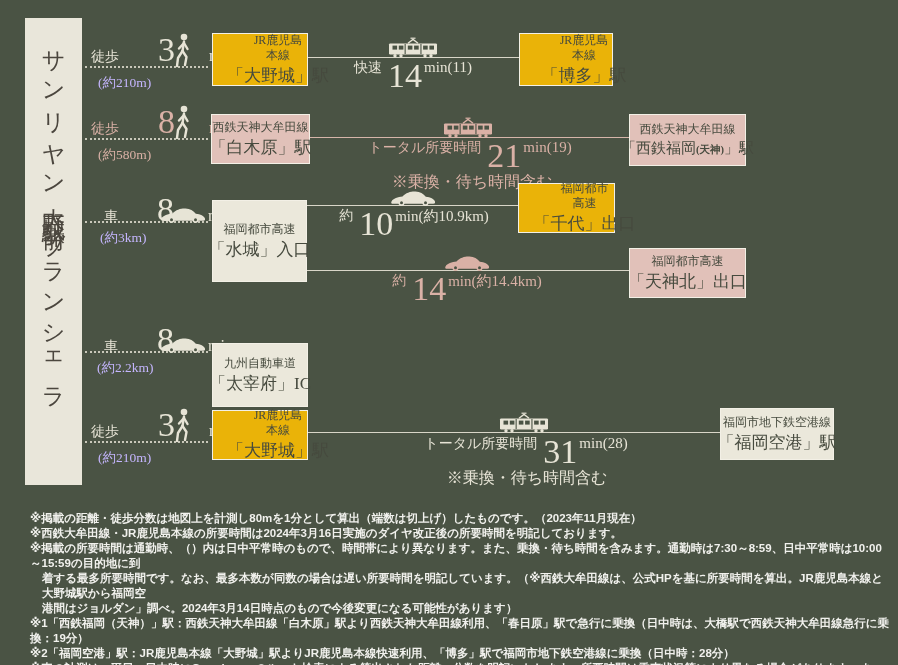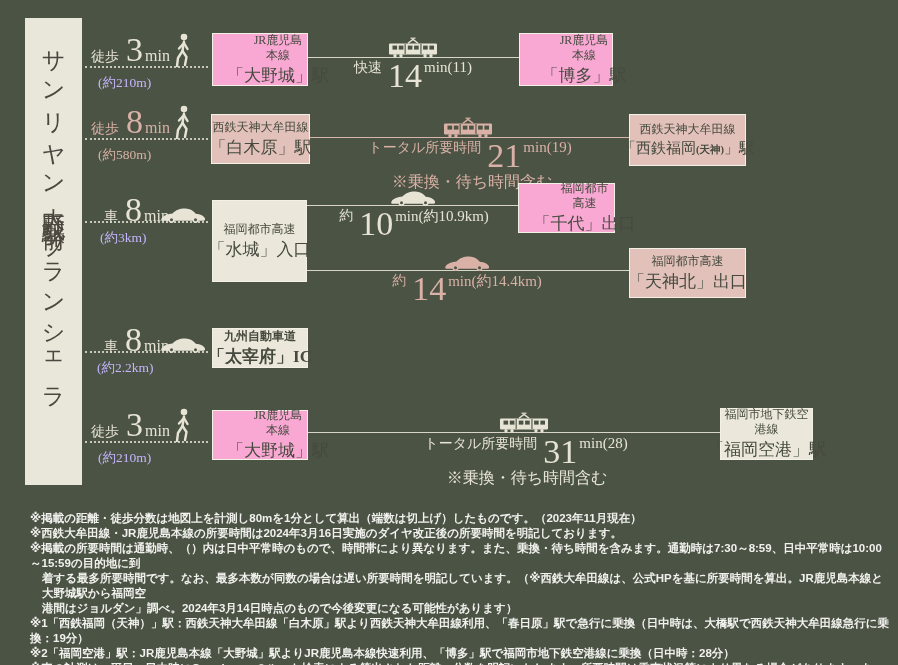--- a/index.html
+++ b/index.html
@@ -5,36 +5,36 @@
   html,body{margin:0;padding:0;background:#333;}
   .canvas{
     position:relative;width:898px;height:665px;background:#4a5344;overflow:hidden;
     font-family:"Liberation Serif","DejaVu Serif",serif;
   }
   
   .banner{position:absolute;left:25px;top:18px;width:57px;height:467px;background:#e9e6da;
     display:flex;justify-content:center;align-items:flex-start;}
   .banner .vtext{writing-mode:vertical-rl;font-size:23px;letter-spacing:5px;color:#4b463e;padding-top:16px;white-space:nowrap;}
   
-  .access{position:absolute;display:flex;align-items:baseline;color:#e7e4d6;white-space:nowrap;}
+  .access{position:absolute;display:flex;align-items:baseline;color:#e7e4d6;white-space:nowrap;gap:32px;}
   .access .mode{font-size:14px;margin-right:7px;}
   .access .num{font-size:34px;line-height:1;}
   .access .unit{font-size:16px;margin-left:2px;}
   .access.pink{color:#dab1a6;}
   .dist{position:absolute;font-size:13.5px;color:#c4b5fd;white-space:nowrap;}
   .dist.pink{color:#dab1a6;}
   .dotline{position:absolute;height:0;border-bottom:2px dotted rgba(233,230,216,0.8);}
   
   .station-box{position:absolute;border:1px solid #f3f0e6;box-sizing:border-box;display:flex;flex-direction:column;
     justify-content:center;align-items:center;text-align:center;color:#464a3e;}
   .station-box .line-name{font-size:12px;line-height:1.25;}
   .station-box .station-name{font-size:17px;line-height:1.25;margin-top:2px;white-space:nowrap;}
   .station-box .station-name.tight{font-size:15px;}
   .station-box .station-name .small{font-size:10.5px;font-weight:bold;}
-  .gbox{background:#f9a8d4;padding-left:36px;} .pbox{background:#e1c1b9;} .cbox{background:#ebe8db;}
+  .gbox{background:#eab308;padding-left:36px;} .pbox{background:#e1c1b9;} .cbox{background:#ebe8db;}
   
   .hline{position:absolute;height:1px;background:#d9d6c8;}
   .hline.pink{background:#d6b5aa;}
   
   .segment{position:absolute;display:flex;align-items:flex-start;color:#e7e4d6;transform:translateX(-50%);white-space:nowrap;}
   .segment .prefix{font-size:14px;margin-right:6px;}
   .segment .num{font-size:34px;line-height:1;}
   .segment .suffix{font-size:15px;margin-left:2px;}
   .segment.pink{color:#dab1a6;}
   .seg-note{position:absolute;font-size:16px;transform:translateX(-50%);color:#e7e4d6;white-space:nowrap;
@@ -234,21 +234,21 @@
   <div class="icon" style="left:160px;top:335px;">
     <svg width="46" height="19" viewBox="0 0 46 19">
         <path d="M1.5 13.5 C3 10.5 8 9.2 12.5 8.6 C16 4.4 21 3.2 25.5 3.4 C30 3.6 33.5 5.4 35.8 8.8 C40.5 9.3 44 11 45 13.5 L45 14.6 C45 15.4 44.3 15.8 43.4 15.8 L2.8 15.8 C1.8 15.8 1.2 15.3 1.2 14.5 Z" fill="currentColor"></path>
         <circle cx="11.5" cy="14.8" r="3.1" fill="currentColor"></circle>
         <circle class="cutout" cx="11.5" cy="14.8" r="1.5"></circle>
         <circle cx="35.5" cy="14.8" r="3.1" fill="currentColor"></circle>
         <circle class="cutout" cx="35.5" cy="14.8" r="1.5"></circle>
       </svg>
   </div>
   <div class="dist" style="left:97px;top:359px;">(約2.2km)</div>
-  <div class="station-box cbox" style="left:212px;top:328px;width:96px;height:40px;font-weight:bold;">
+  <div class="station-box cbox" style="left:212px;top:343px;width:96px;height:64px;">
     <div class="line-name">九州自動車道</div>
     <div class="station-name">「太宰府」IC</div>
   </div>
 
   <div class="dotline" style="left:85px;top:441px;width:123px;"></div>
   <div class="access" style="left:91px;top:408px;">
     <span class="mode">徒歩</span>
       <span class="num">3</span>
       <span class="unit">min</span>
   </div>
@@ -288,21 +288,21 @@
         <circle cx="37" cy="18.8" r="1.7" fill="currentColor"></circle>
         <circle cx="43" cy="18.8" r="1.7" fill="currentColor"></circle>
       </svg>
   </div>
   <div class="segment" style="left:526px;top:435px;">
     <span class="prefix">トータル所要時間</span>
       <span class="num">31</span>
       <span class="suffix">min(28)</span>
   </div>
   <div class="seg-note" style="left:527px;top:468px;">※乗換・待ち時間含む</div>
-  <div class="station-box cbox" style="left:720px;top:408px;width:93px;height:52px;">
+  <div class="station-box cbox" style="left:720px;top:408px;width:114px;height:52px;">
     <div class="line-name">福岡市地下鉄空港線</div>
     <div class="station-name">「福岡空港」駅</div>
   </div>
 
   <div class="footnotes">
     <div>※掲載の距離・徒歩分数は地図上を計測し80mを1分として算出（端数は切上げ）したものです。（2023年11月現在）</div>
     <div>※西鉄大牟田線・JR鹿児島本線の所要時間は2024年3月16日実施のダイヤ改正後の所要時間を明記しております。</div>
     <div>※掲載の所要時間は通勤時、（）内は日中平常時のもので、時間帯により異なります。また、乗換・待ち時間を含みます。通勤時は7:30～8:59、日中平常時は10:00～15:59の目的地に到</div>
     <div class="indent">着する最多所要時間です。なお、最多本数が同数の場合は遅い所要時間を明記しています。（※西鉄大牟田線は、公式HPを基に所要時間を算出。JR鹿児島本線と大野城駅から福岡空</div>
     <div class="indent">港間はジョルダン」調べ。2024年3月14日時点のもので今後変更になる可能性があります）</div>

